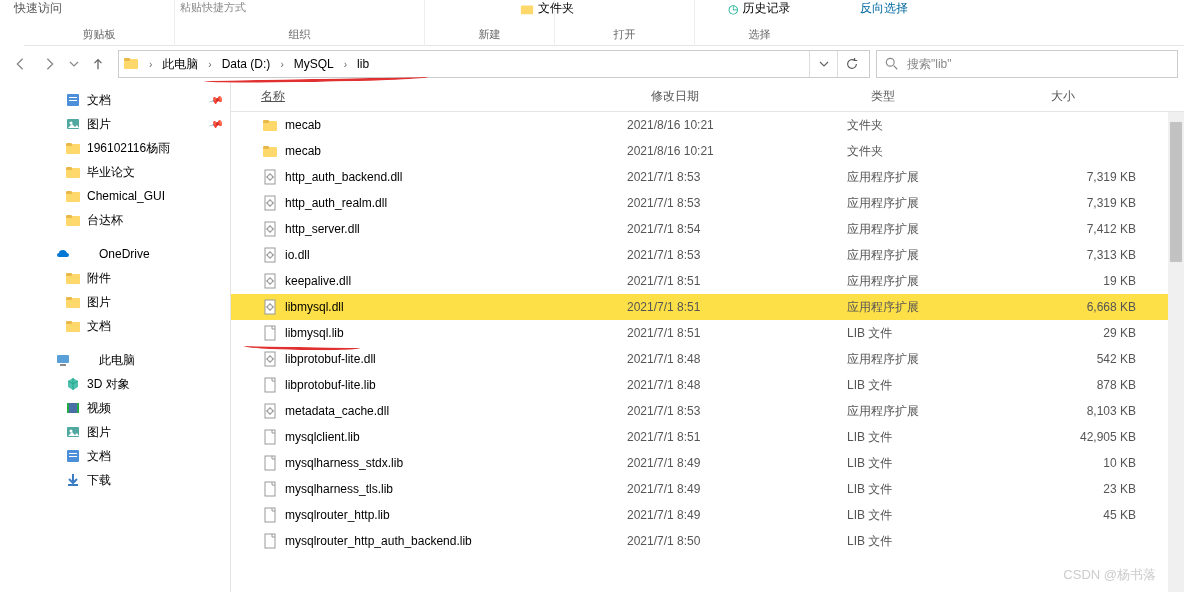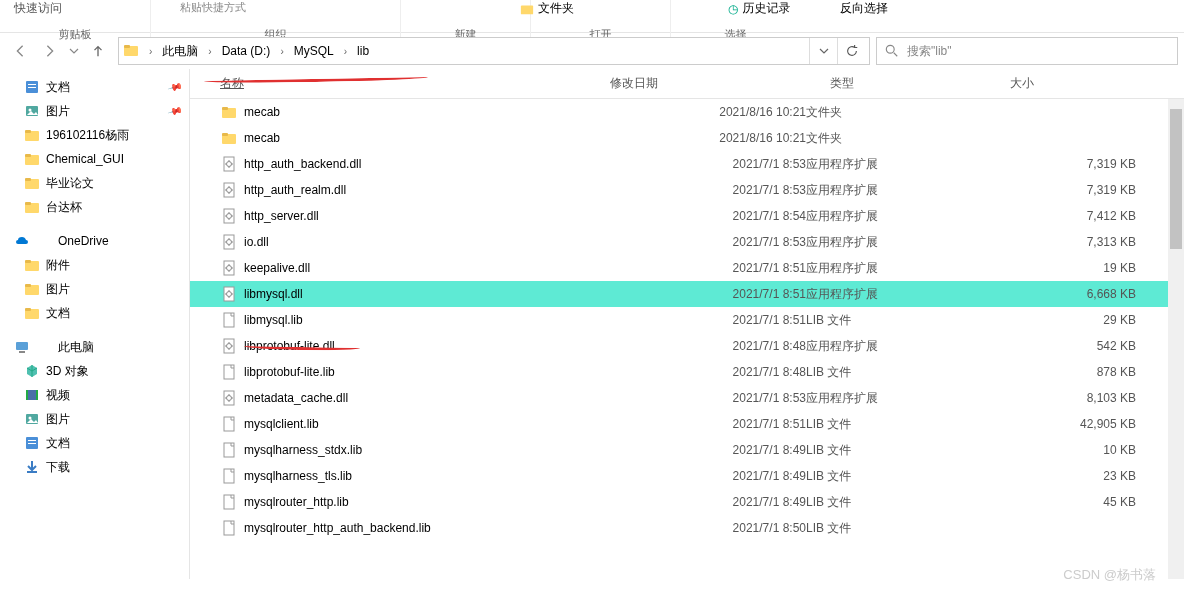--- a/index.html
+++ b/index.html
@@ -1,57 +1,57 @@
 <!DOCTYPE html>
 <html><head>
   <meta charset="utf-8">
   <style>
     * { margin: 0; padding: 0; box-sizing: border-box; font-family: "Microsoft YaHei", "Segoe UI", sans-serif; font-size: 12px; }
     body { background: #fff; color: #000; width: 1184px; height: 592px; overflow: hidden; position: relative; }
     
-    .ribbon-top { height: 33px; display: flex; align-items: flex-start; border-bottom: 1px solid #e5e5e5; }
+    .ribbon-top { height: 46px; display: flex; align-items: flex-start; border-bottom: 1px solid #e5e5e5; margin-left: 24px; }
     .ribbon-section { display: flex; flex-direction: column; align-items: center; padding: 0 20px; height: 46px; justify-content: flex-end; }
     .ribbon-section-label { color: #666; font-size: 11px; padding-bottom: 4px; }
     .ribbon-icons-row { display: flex; align-items: center; gap: 14px; padding: 2px 0 0 0; height: 20px; }
     
     .quick-access { position: absolute; top: 0; left: 14px; color: #555; font-size: 12px; }
     
     .nav-bar { height: 36px; display: flex; align-items: center; padding: 4px 6px; gap: 2px; }
     .nav-btn { width: 28px; height: 28px; display: flex; align-items: center; justify-content: center; color: #999; border-radius: 3px; }
     
     .address-bar { flex: 1; height: 28px; border: 1px solid #ccc; display: flex; align-items: center; padding: 0 4px; background: #fff; margin: 0 4px; position: relative; }
     .address-bar .chevron { color: #666; padding: 0 6px; font-size: 10px; }
     .address-bar .crumb { padding: 2px 4px; color: #000; }
     .address-bar .pc-icon { margin-right: 4px; }
     .address-bar .refresh-area { margin-left: auto; display: flex; align-items: center; }
     .refresh-btn { width: 28px; height: 26px; display: flex; align-items: center; justify-content: center; border-left: 1px solid #ddd; }
     
     .search-box { width: 302px; height: 28px; border: 1px solid #ccc; display: flex; align-items: center; padding: 0 8px; color: #888; gap: 8px; }
     
-    .main { display: flex; height: calc(100% - 82px); }
+    .main { display: flex; height: calc(100% - 82px); margin-left: 41px; }
     
     .sidebar { width: 190px; border-right: 1px solid #e5e5e5; overflow-y: auto; padding: 6px 0; }
     .sidebar-item { display: flex; align-items: center; padding: 4px 8px 4px 24px; gap: 6px; height: 24px; }
     .sidebar-item.top { padding-left: 14px; font-weight: normal; gap: 28px; }
     .pin-icon { margin-left: auto; color: #888; font-size: 10px; transform: rotate(30deg);}
     .sidebar-spacer { height: 10px; }
     
     .content { flex: 1; display: flex; flex-direction: column; position: relative; }
     .columns-header { display: flex; padding: 6px 0 6px 30px; border-bottom: 1px solid #e5e5e5; color: #555; }
     .col-name { width: 390px; text-decoration: underline; }
     .col-date { width: 220px; }
     .col-type { width: 180px; }
     .col-size { flex: 1; padding-right: 40px; text-align: left; }
     
     .file-list { flex: 1; overflow-y: auto; position: relative; }
     .file-row { display: flex; align-items: center; padding: 3px 0 3px 30px; height: 26px; }
-    .file-row.selected { background: #5eead4; }
+    .file-row.selected { background: #fde047; }
     .file-icon { width: 18px; height: 18px; margin-right: 6px; display: flex; align-items: center; justify-content: center; }
     .fr-name { width: 366px; display: flex; align-items: center; }
-    .fr-date { width: 220px; color: #555; text-align: right; }
+    .fr-date { width: 220px; color: #555; }
     .fr-type { width: 180px; color: #555; }
     .fr-size { flex: 1; padding-right: 48px; text-align: right; color: #555; }
     
     .scrollbar { position: absolute; right: 0; top: 0; width: 16px; height: 100%; background: #f0f0f0; }
     .scroll-thumb { position: absolute; right: 2px; top: 10px; width: 12px; height: 140px; background: #c2c2c2; border-radius: 0; }
     
     .red-underline { position: absolute; border-bottom: 3px solid #e03030; border-radius: 50%; height: 6px; pointer-events: none; }
     .ru1 { top: 76px; left: 204px; width: 224px; transform: rotate(-1deg);}
     .ru2 { top: 344px; left: 244px; width: 116px; transform: rotate(1deg);}
     
@@ -83,21 +83,21 @@
       <span class="ribbon-section-label">新建</span>
     </div>
   <div class="ribbon-section" style="width:140px;border-left:1px solid #eee">
       <div style="display:flex;align-items:center;gap:4px;position:absolute;top:0;left:728px">
         <span style="color:#0a8">◷</span>
         <span>历史记录</span>
       </div>
       <span class="ribbon-section-label">打开</span>
     </div>
   <div class="ribbon-section" style="width:130px;border-left:1px solid #eee">
-      <div style="position:absolute;top:0;left:840px;color:#000000"><span>反向选择</span></div>
+      <div style="position:absolute;top:0;left:860px;color:#0369a1"><span>反向选择</span></div>
       <span class="ribbon-section-label">选择</span>
     </div>
 </div>
 
 <div class="nav-bar">
   <div class="nav-btn">
       <svg width="14" height="14" viewBox="0 0 16 16">
         <path d="M11 2 L5 8 L11 14" stroke="#888" stroke-width="1.5" fill="none"></path>
       </svg>
     </div>
@@ -179,28 +179,28 @@
             <rect fill="#ffd86b" x="1" y="4" width="14" height="10" rx="1"></rect>
             <rect fill="#e8b94a" x="1" y="3" width="6" height="3" rx="1"></rect>
           </svg>
           <span>196102116杨雨</span>
         </div>
         <div class="sidebar-item">
           <svg width="16" height="16" viewBox="0 0 16 16">
             <rect fill="#ffd86b" x="1" y="4" width="14" height="10" rx="1"></rect>
             <rect fill="#e8b94a" x="1" y="3" width="6" height="3" rx="1"></rect>
           </svg>
+          <span>毕业论文</span>
+        </div>
+        <div class="sidebar-item">
+          <svg width="16" height="16" viewBox="0 0 16 16">
+            <rect fill="#ffd86b" x="1" y="4" width="14" height="10" rx="1"></rect>
+            <rect fill="#e8b94a" x="1" y="3" width="6" height="3" rx="1"></rect>
+          </svg>
           <span>Chemical_GUI</span>
-        </div>
-        <div class="sidebar-item">
-          <svg width="16" height="16" viewBox="0 0 16 16">
-            <rect fill="#ffd86b" x="1" y="4" width="14" height="10" rx="1"></rect>
-            <rect fill="#e8b94a" x="1" y="3" width="6" height="3" rx="1"></rect>
-          </svg>
-          <span>毕业论文</span>
         </div>
         <div class="sidebar-item">
           <svg width="16" height="16" viewBox="0 0 16 16">
             <rect fill="#ffd86b" x="1" y="4" width="14" height="10" rx="1"></rect>
             <rect fill="#e8b94a" x="1" y="3" width="6" height="3" rx="1"></rect>
           </svg>
           <span>台达杯</span>
         </div>
       </div>
     <div class="sidebar-spacer"></div>

